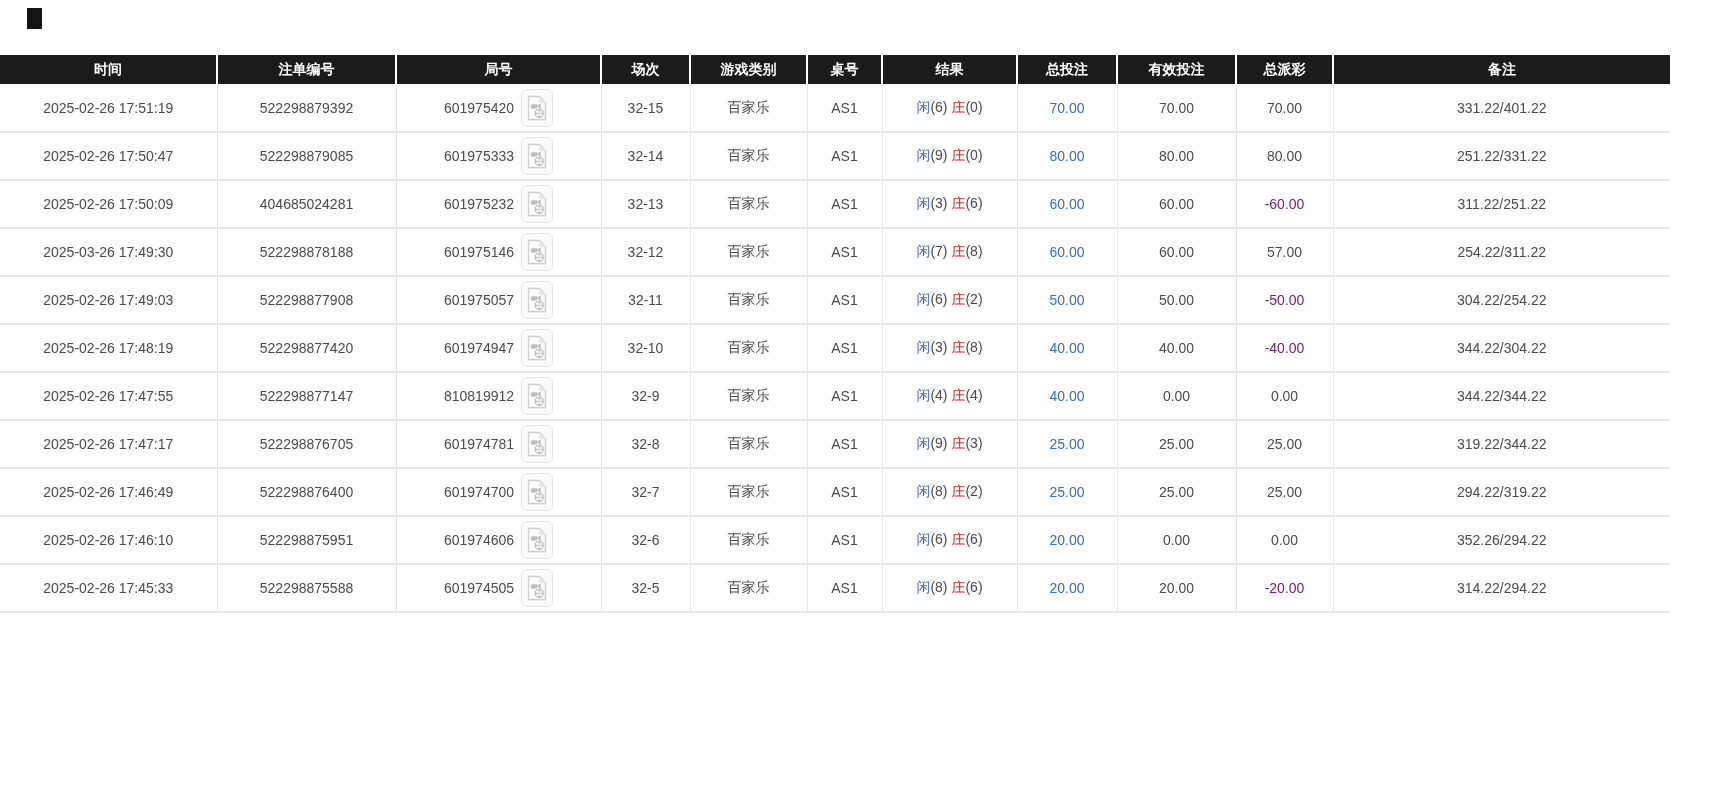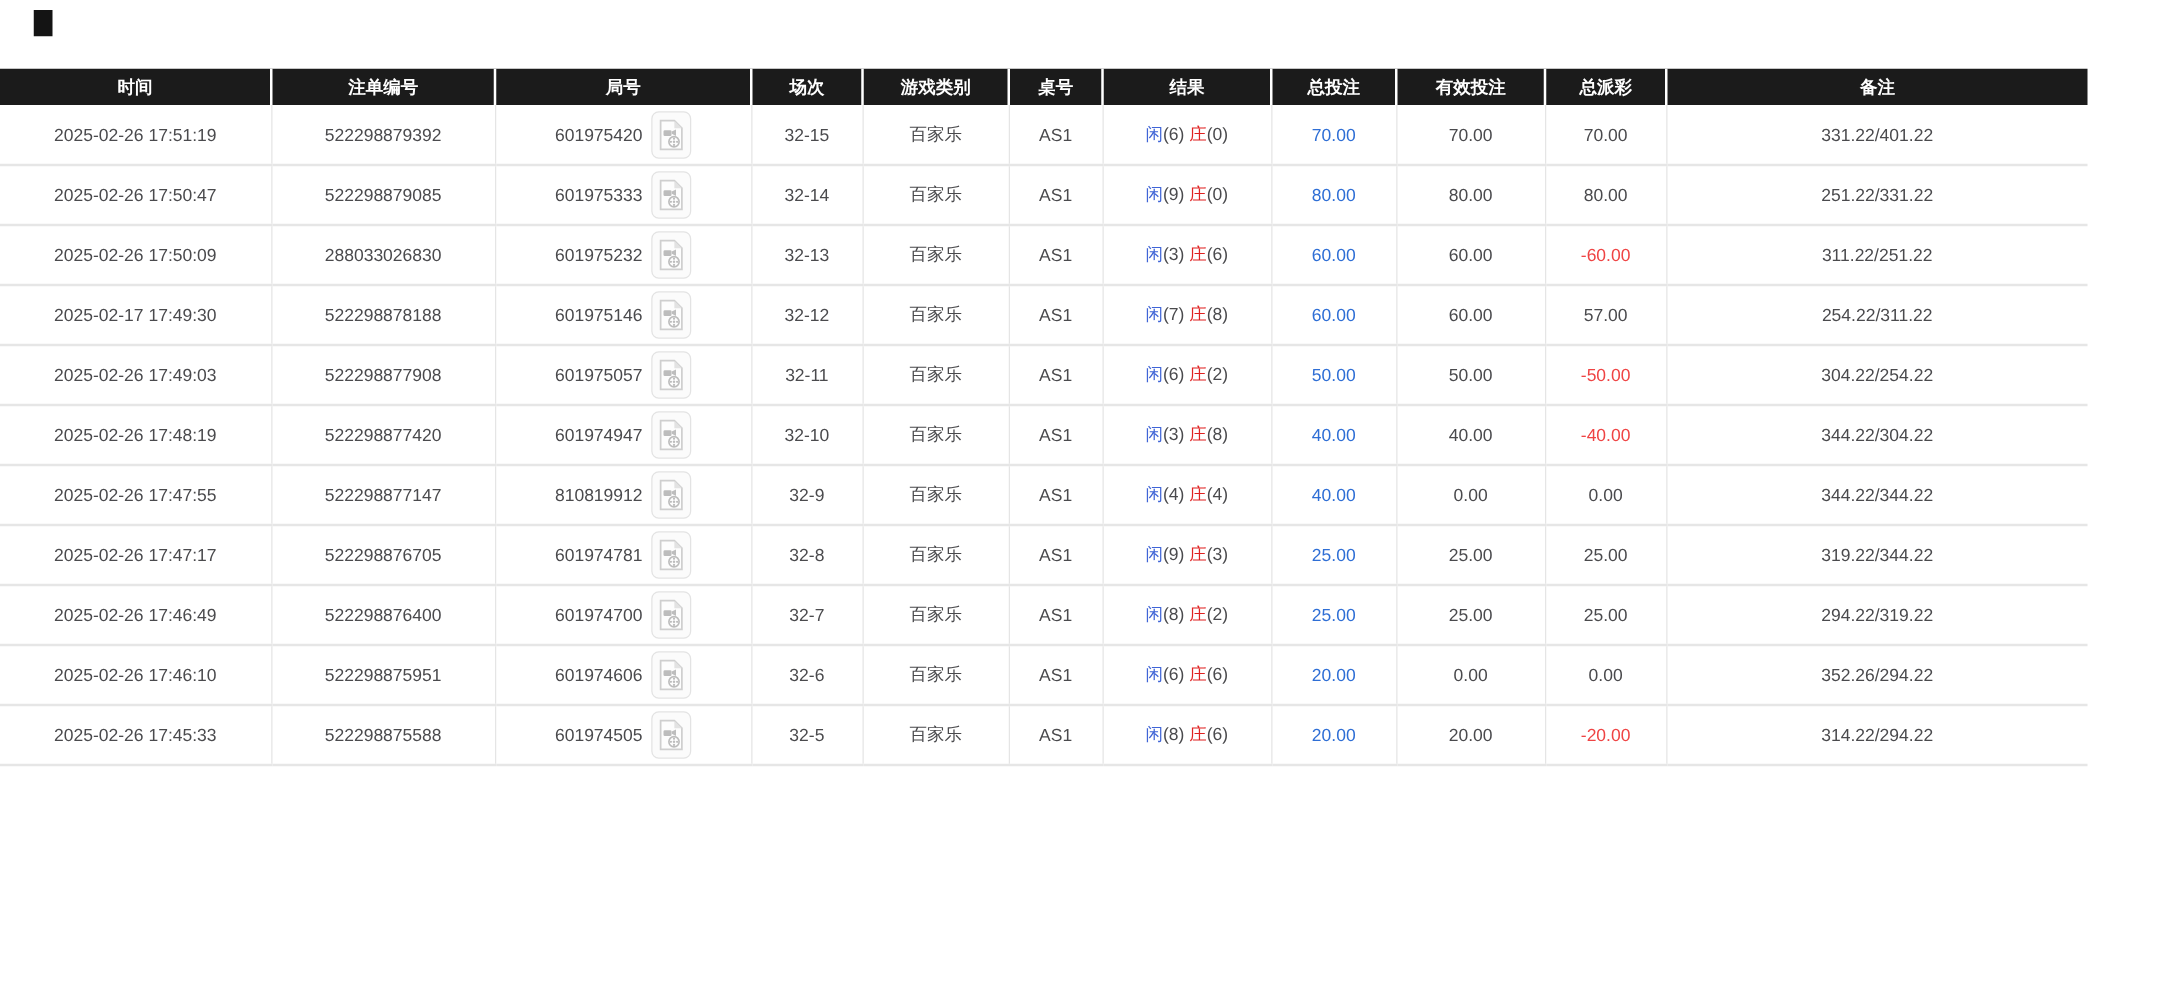--- a/index.html
+++ b/index.html
@@ -45,21 +45,21 @@
   .video-btn {
     width: 32px; height: 38px;
     border: 1px solid #e3e3e3; border-radius: 6px;
     background: #fbfbfb; cursor: pointer;
     display: inline-flex; align-items: center; justify-content: center;
     padding: 0;
   }
   .player { color: #3f64d6; }
   .banker { color: #e02121; }
   a.bet-link { color: #2e6ed5; text-decoration: none; cursor: pointer; }
-  td.payout-cell.neg, tbody td[data-field="payout"].neg { color: #ef4444; }
+  td.payout-cell.neg, tbody td[data-field="payout"].neg { color: #701a75; }
   tfoot td {
     background: #9b9b9b; color: #ffffff;
     height: 33px; text-align: center;
     border-right: 2px solid #ffffff;
     font-size: 14px;
   }
   tfoot td:last-child { border-right: none; }
   tfoot tr.total-row td { border-top: 3px solid #ececec; height: 32px; }
   tfoot tr.total-row { box-shadow: none; }
   tfoot { border-bottom: 3px solid #d9d9d9; }
@@ -163,21 +163,21 @@
       <span class="player" data-field="res_p_label">闲</span><span data-field="res_p_val">(9)</span>
       <span class="banker" data-field="res_b_label">庄</span><span data-field="res_b_val">(0)</span>
     </td>
     <td><a class="bet-link" data-field="total_bet">80.00</a></td>
     <td data-field="valid_bet">80.00</td>
     <td data-field="payout">80.00</td>
     <td data-field="remark">251.22/331.22</td>
   </tr>
         <tr>
     <td data-field="time">2025-02-26 17:50:09</td>
-    <td data-field="bet_no">288033026830</td>
+    <td data-field="bet_no">404685024281</td>
     <td>
       <span class="round-wrap">
         <span data-field="round_no">601975232</span>
         <button class="video-btn">
           <svg width="20" height="26" viewBox="0 0 20 26" aria-hidden="true">
             <path d="M1.5 1.5 h11 l6 6 v17 h-17 z" fill="#fdfdfd" stroke="#cfcfcf" stroke-width="1.4"></path>
             <path d="M12.5 1.5 l6 6 h-6 z" fill="#e3e3e3"></path>
             <rect x="3.8" y="9.2" width="6.4" height="4.6" rx="1" fill="#bdbdbd"></rect>
             <path d="M10.4 10.2 l3.4-1.7 v5.2 l-3.4-1.7 z" fill="#bdbdbd"></path>
             <circle cx="12.2" cy="18.4" r="4.1" fill="none" stroke="#bdbdbd" stroke-width="1.3"></circle>
@@ -196,21 +196,21 @@
     <td>
       <span class="player" data-field="res_p_label">闲</span><span data-field="res_p_val">(3)</span>
       <span class="banker" data-field="res_b_label">庄</span><span data-field="res_b_val">(6)</span>
     </td>
     <td><a class="bet-link" data-field="total_bet">60.00</a></td>
     <td data-field="valid_bet">60.00</td>
     <td data-field="payout" class="neg">-60.00</td>
     <td data-field="remark">311.22/251.22</td>
   </tr>
         <tr>
-    <td data-field="time">2025-02-17 17:49:30</td>
+    <td data-field="time">2025-03-26 17:49:30</td>
     <td data-field="bet_no">522298878188</td>
     <td>
       <span class="round-wrap">
         <span data-field="round_no">601975146</span>
         <button class="video-btn">
           <svg width="20" height="26" viewBox="0 0 20 26" aria-hidden="true">
             <path d="M1.5 1.5 h11 l6 6 v17 h-17 z" fill="#fdfdfd" stroke="#cfcfcf" stroke-width="1.4"></path>
             <path d="M12.5 1.5 l6 6 h-6 z" fill="#e3e3e3"></path>
             <rect x="3.8" y="9.2" width="6.4" height="4.6" rx="1" fill="#bdbdbd"></rect>
             <path d="M10.4 10.2 l3.4-1.7 v5.2 l-3.4-1.7 z" fill="#bdbdbd"></path>

